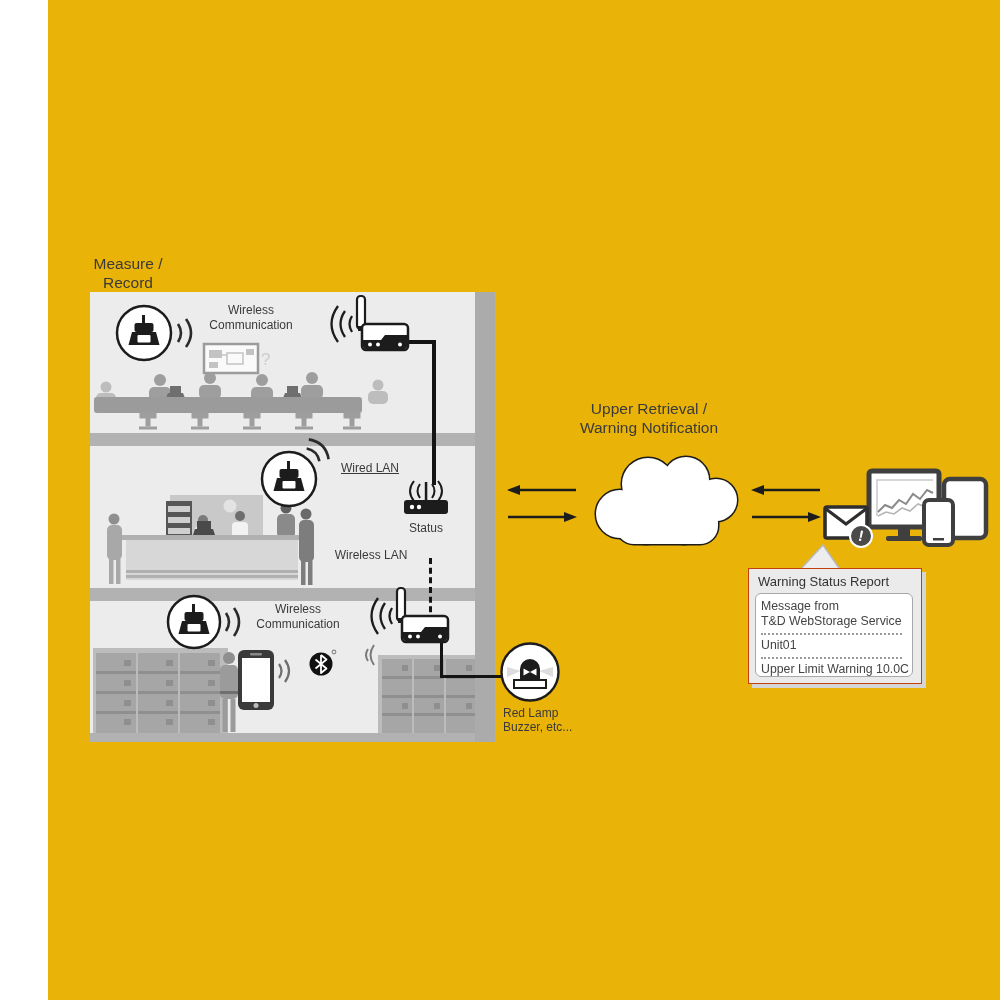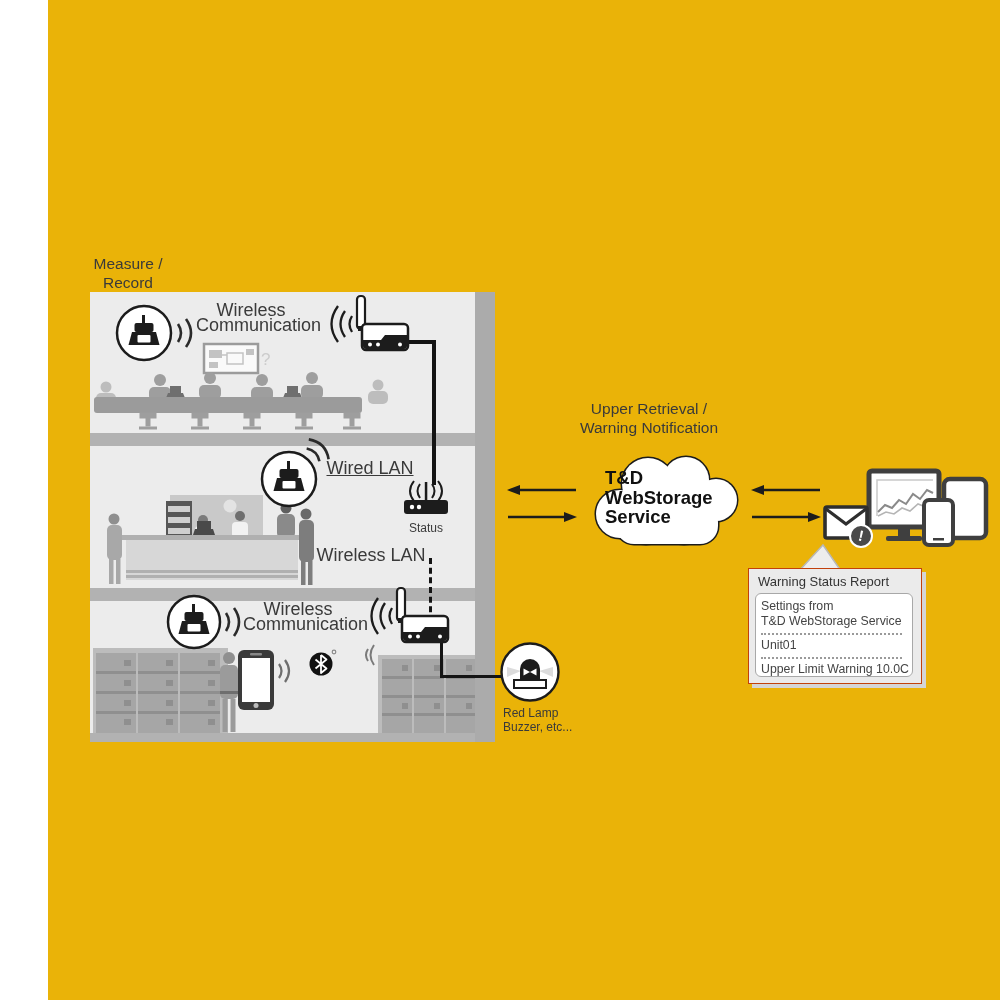--- a/index.html
+++ b/index.html
@@ -1,20 +1,20 @@
 <!DOCTYPE html>
 <html><head>
 <meta charset="utf-8">
 <style>
   html,body{margin:0;padding:0;background:#fff;}
   #canvas{position:relative;width:1000px;height:1000px;background:#eab308;overflow:hidden;
           font-family:"Liberation Sans",sans-serif;color:#3a3a3a;margin-left:48px;}
   .abs{position:absolute;}
   .heading{font-size:15.5px;line-height:19px;text-align:center;color:#3a3a3a;}
-  .lbl{font-size:18px;line-height:15px;color:#3a3a3a;}
+  .lbl{font-size:12px;line-height:15px;color:#3a3a3a;}
   .building{left:42px;top:292px;width:405px;height:450px;background:#ececec;}
   .wall{right:0;top:0;width:20px;height:100%;background:#ababab;}
   .slab{left:0;width:405px;height:13px;background:#b2b2b2;}
   .ground{left:0;bottom:0;width:405px;height:9px;background:#b2b2b2;}
   .cable{background:#141414;}
   .dashedline{width:0;border-left:3px dashed #141414;}
   .report-box{left:700px;top:568px;width:172px;height:114px;background:#ebebeb;
               border:1px solid #c2410c;box-shadow:4px 4px 0 #d5d5d5;}
   .report-title{position:absolute;left:9px;top:5px;font-size:13px;color:#333;}
   .report-inner{position:absolute;left:6px;top:24px;width:158px;height:84px;background:#fff;
@@ -348,25 +348,20 @@
     <g fill="#fff">
       <circle cx="34" cy="66" r="24"></circle>
         <circle cx="62" cy="36" r="26"></circle>
         <circle cx="100" cy="32" r="23"></circle>
       <circle cx="130" cy="52" r="21"></circle>
         <circle cx="98" cy="70" r="26"></circle>
         <circle cx="60" cy="72" r="24"></circle>
       <rect x="30" y="56" width="102" height="40" rx="18"></rect>
     </g>
   </svg>
-  <div class="abs cloud-text" style="left:557px;top:468px;">
-    <span style="display:block">T&amp;D</span>
-    <span style="display:block">WebStorage</span>
-    <span style="display:block">Service</span>
-  </div>
 
   <svg class="abs" style="left:772px;top:458px;" width="170" height="92" viewBox="0 0 170 92">
     <g>
       <rect x="124" y="21" width="42" height="59" rx="6" fill="#fff" stroke="#3f3f3f" stroke-width="4.5"></rect>
     </g>
     <g>
       <rect x="49" y="13" width="70" height="56" rx="3" fill="#fff" stroke="#3f3f3f" stroke-width="5"></rect>
       <polyline points="57,58 57,22 113,22" fill="none" stroke="#c9c9c9" stroke-width="1.5"></polyline>
       <polyline points="58,54 65,47 72,50 79,42 86,46 93,36 100,41 107,32 113,35" fill="none" stroke="#8a8a8a" stroke-width="2"></polyline>
       <polyline points="58,58 66,54 74,56 82,50 90,53 98,46 106,49 113,44" fill="none" stroke="#b5b5b5" stroke-width="1.6"></polyline>
@@ -384,21 +379,21 @@
       <text x="41" y="83" text-anchor="middle" font-size="15" font-weight="bold" fill="#fff" font-family="Liberation Sans, sans-serif" transform="rotate(12 41 78)">!</text>
     </g>
   </svg>
 
   <svg class="abs" style="left:748px;top:542px;" width="50" height="30">
     <polygon points="3,29 45,29 27,3" fill="#ededed" stroke="#b8b8b8" stroke-width="1.5"></polygon>
   </svg>
   <div class="abs report-box">
     <div class="report-title">Warning Status Report</div>
     <div class="report-inner">
-      <div class="report-line">Settings from</div>
+      <div class="report-line">Message from</div>
       <div class="report-line">T&amp;D WebStorage Service</div>
       <div class="dotsep"></div>
       <div class="report-line">Unit01</div>
       <div class="dotsep"></div>
       <div class="report-line">Upper Limit Warning 10.0C</div>
     </div>
   </div>
 
 </div>
 

